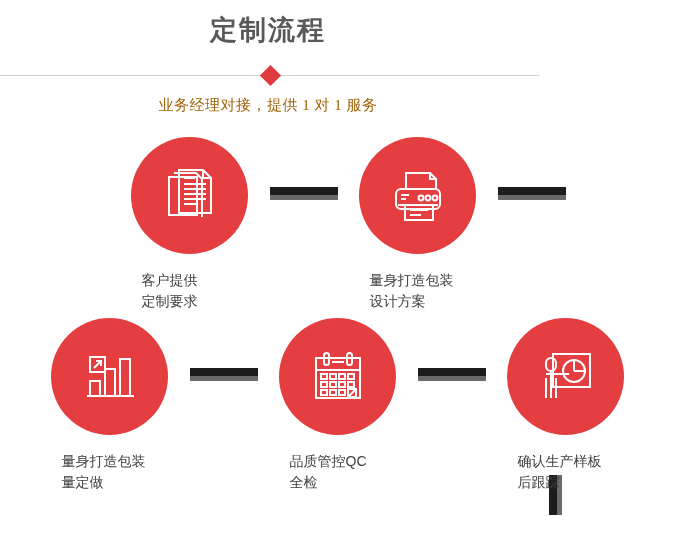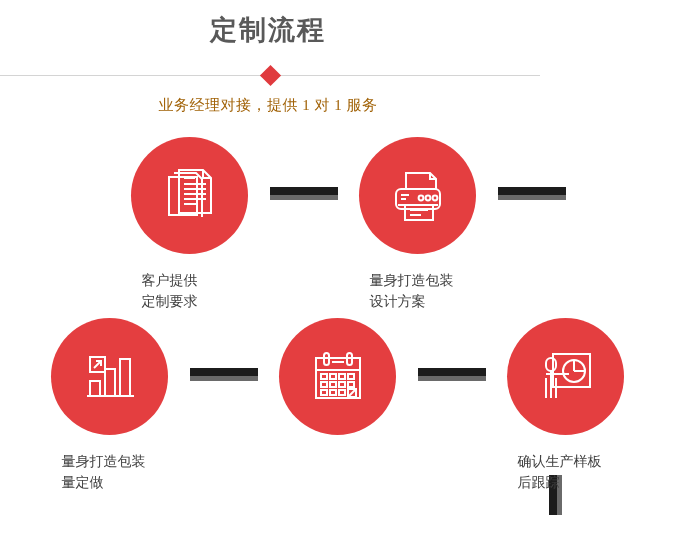--- a/index.html
+++ b/index.html
@@ -277,20 +277,22 @@
             <rect x="32" y="36" width="6" height="5"></rect>
             <rect x="41" y="36" width="6" height="5"></rect>
             <rect x="14" y="44" width="6" height="5"></rect>
             <rect x="23" y="44" width="6" height="5"></rect>
             <rect x="32" y="44" width="6" height="5"></rect>
             <rect x="41" y="43" width="8" height="8"></rect>
             <line x1="42" y1="50" x2="48" y2="44"></line>
           </svg>
         </span>
       </div>
+      <div class="node-label">品质管控QC
+全检</div>
     </div>
 
     <div class="h-connector">
       <div class="bar"></div>
       <div class="shadow"></div>
     </div>
 
     <div class="node">
       <div class="circle">
         <span>

